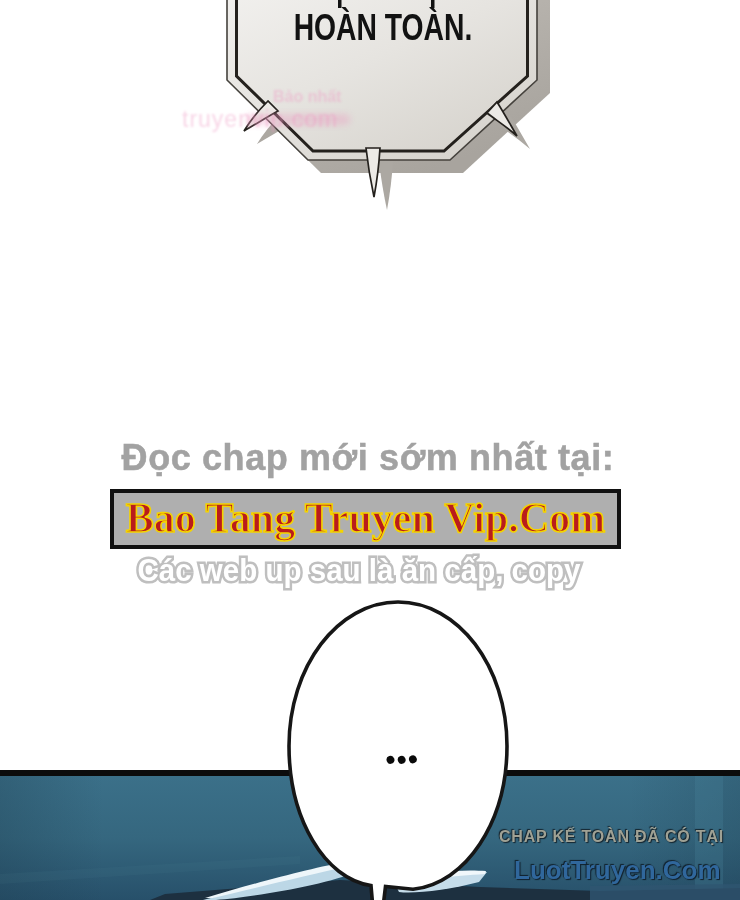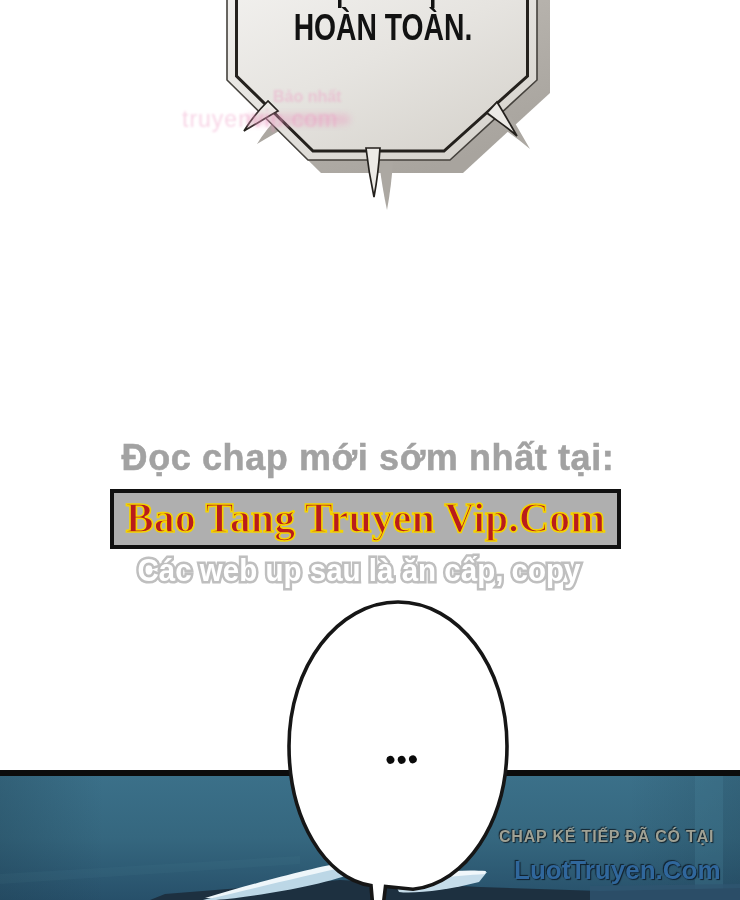--- a/index.html
+++ b/index.html
@@ -97,15 +97,15 @@
 </svg>
 
 <svg class="abs" style="left:270px;top:595px" width="240" height="305" viewBox="0 0 240 305">
   <path d="M128 7 C188.2 7 237 71.5 237 151 C237 227 196 288.5 143 294.3 L115.5 291.5 L113.5 308 L102.5 308 L101 290.5 C55 284 19 224 19 151 C19 71.5 67.8 7 128 7 Z" fill="#ffffff" stroke="#161616" stroke-width="3.6"></path>
 
   <ellipse cx="120.5" cy="164.8" rx="3.9" ry="4" fill="#0a0a0a" transform="rotate(-20 120.5 164.8)"></ellipse>
   <ellipse cx="131.7" cy="164.8" rx="3.9" ry="4" fill="#0a0a0a" transform="rotate(-20 131.7 164.8)"></ellipse>
   <ellipse cx="142.9" cy="164.3" rx="3.9" ry="4" fill="#0a0a0a" transform="rotate(-20 142.9 164.3)"></ellipse>
 </svg>
 
-<div class="abs" style="left:499px;top:828px;white-space:nowrap;font-weight:bold;font-size:16px;color:#9fa194;letter-spacing:0.8px;text-shadow:1px 1px 1px #14242e, -1px -1px 1px #14242e;">CHAP KẾ TIẾP ĐÃ CÓ TẠI</div>
+<div class="abs" style="left:499px;top:828px;white-space:nowrap;font-weight:bold;font-size:16px;color:#9fa194;letter-spacing:0.8px;text-shadow:1px 1px 1px #14242e, -1px -1px 1px #14242e;">CHAP KẾ TOÀN ĐÃ CÓ TẠI</div>
 
 <div class="abs" style="left:514px;top:855px;white-space:nowrap;font-weight:bold;font-size:26px;color:#30679c;text-shadow:1px 1px 1px #10202c, -1px -1px 1px #10202c;">LuotTruyen.Com</div>
 
 </body></html>

